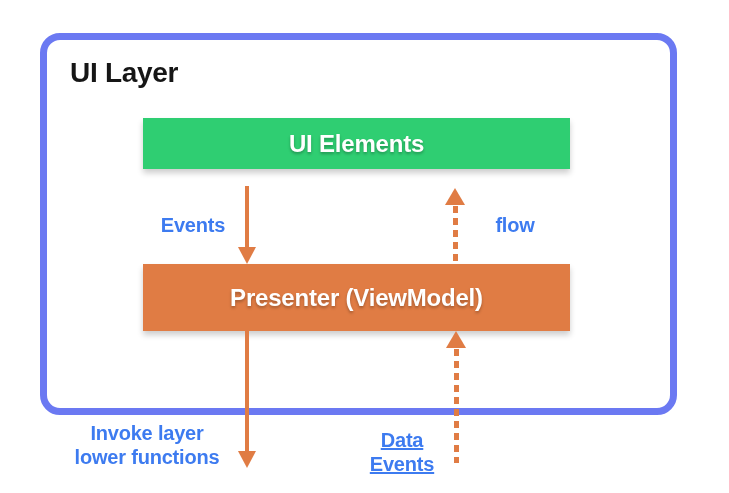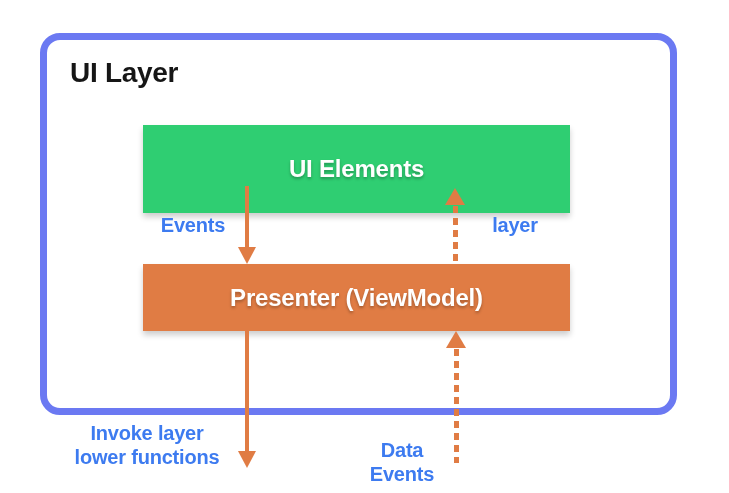--- a/index.html
+++ b/index.html
@@ -46,23 +46,22 @@
     align-items: center;
     justify-content: center;
     color: #ffffff;
     font-size: 24px;
     font-weight: 700;
     letter-spacing: -0.2px;
     text-shadow: 0 2px 3px rgba(0,0,0,0.28);
     box-shadow: 0 4px 6px rgba(0,0,0,0.20);
   }
   .node-green {
-    top: 118px; height: 88px;
+    top: 118px; height: 51px;
     background: var(--box-green, #2fce72);
-    margin-top: 7px;
   }
   .node-orange {
     top: 264px; height: 67px;
     background: var(--box-orange, #e07c44);
     text-align: center;
   }
   .line-solid {
     position: absolute;
     width: 4px;
     background: var(--box-orange, #e07c44);
@@ -114,29 +113,29 @@
   <div class="node node-orange">
     <span>Presenter (ViewModel)</span>
   </div>
 
   <div class="line-solid" style="left:245px; top:186px; height:62px;"></div>
   <div class="head-down" style="left:238px; top:247px;"></div>
   <div class="flow-label" style="left:143px; top:213px; width:100px;">Events</div>
 
   <div class="head-up" style="left:445px; top:188px;"></div>
   <div class="line-dashed" style="left:453px; top:206px; height:57px;"></div>
-  <div class="flow-label" style="left:465px; top:213px; width:100px;">layer</div>
+  <div class="flow-label" style="left:465px; top:213px; width:100px;">flow</div>
 
   <div class="line-solid" style="left:245px; top:331px; height:121px;"></div>
   <div class="head-down" style="left:238px; top:451px;"></div>
   <div class="flow-label" style="left:47px; top:421px; width:200px;">
     <span>Invoke layer</span><br>
     <span>lower functions</span>
   </div>
 
   <div class="head-up" style="left:446px; top:331px;"></div>
   <div class="line-dashed" style="left:454px; top:349px; height:114px;"></div>
-  <div class="flow-label" style="left:302px; top:438px; width:200px;">
+  <div class="flow-label" style="left:302px; top:428px; width:200px;text-decoration:underline;">
     <span>Data</span><br>
     <span>Events</span>
   </div>
 
 </div>
 
 </body></html>

